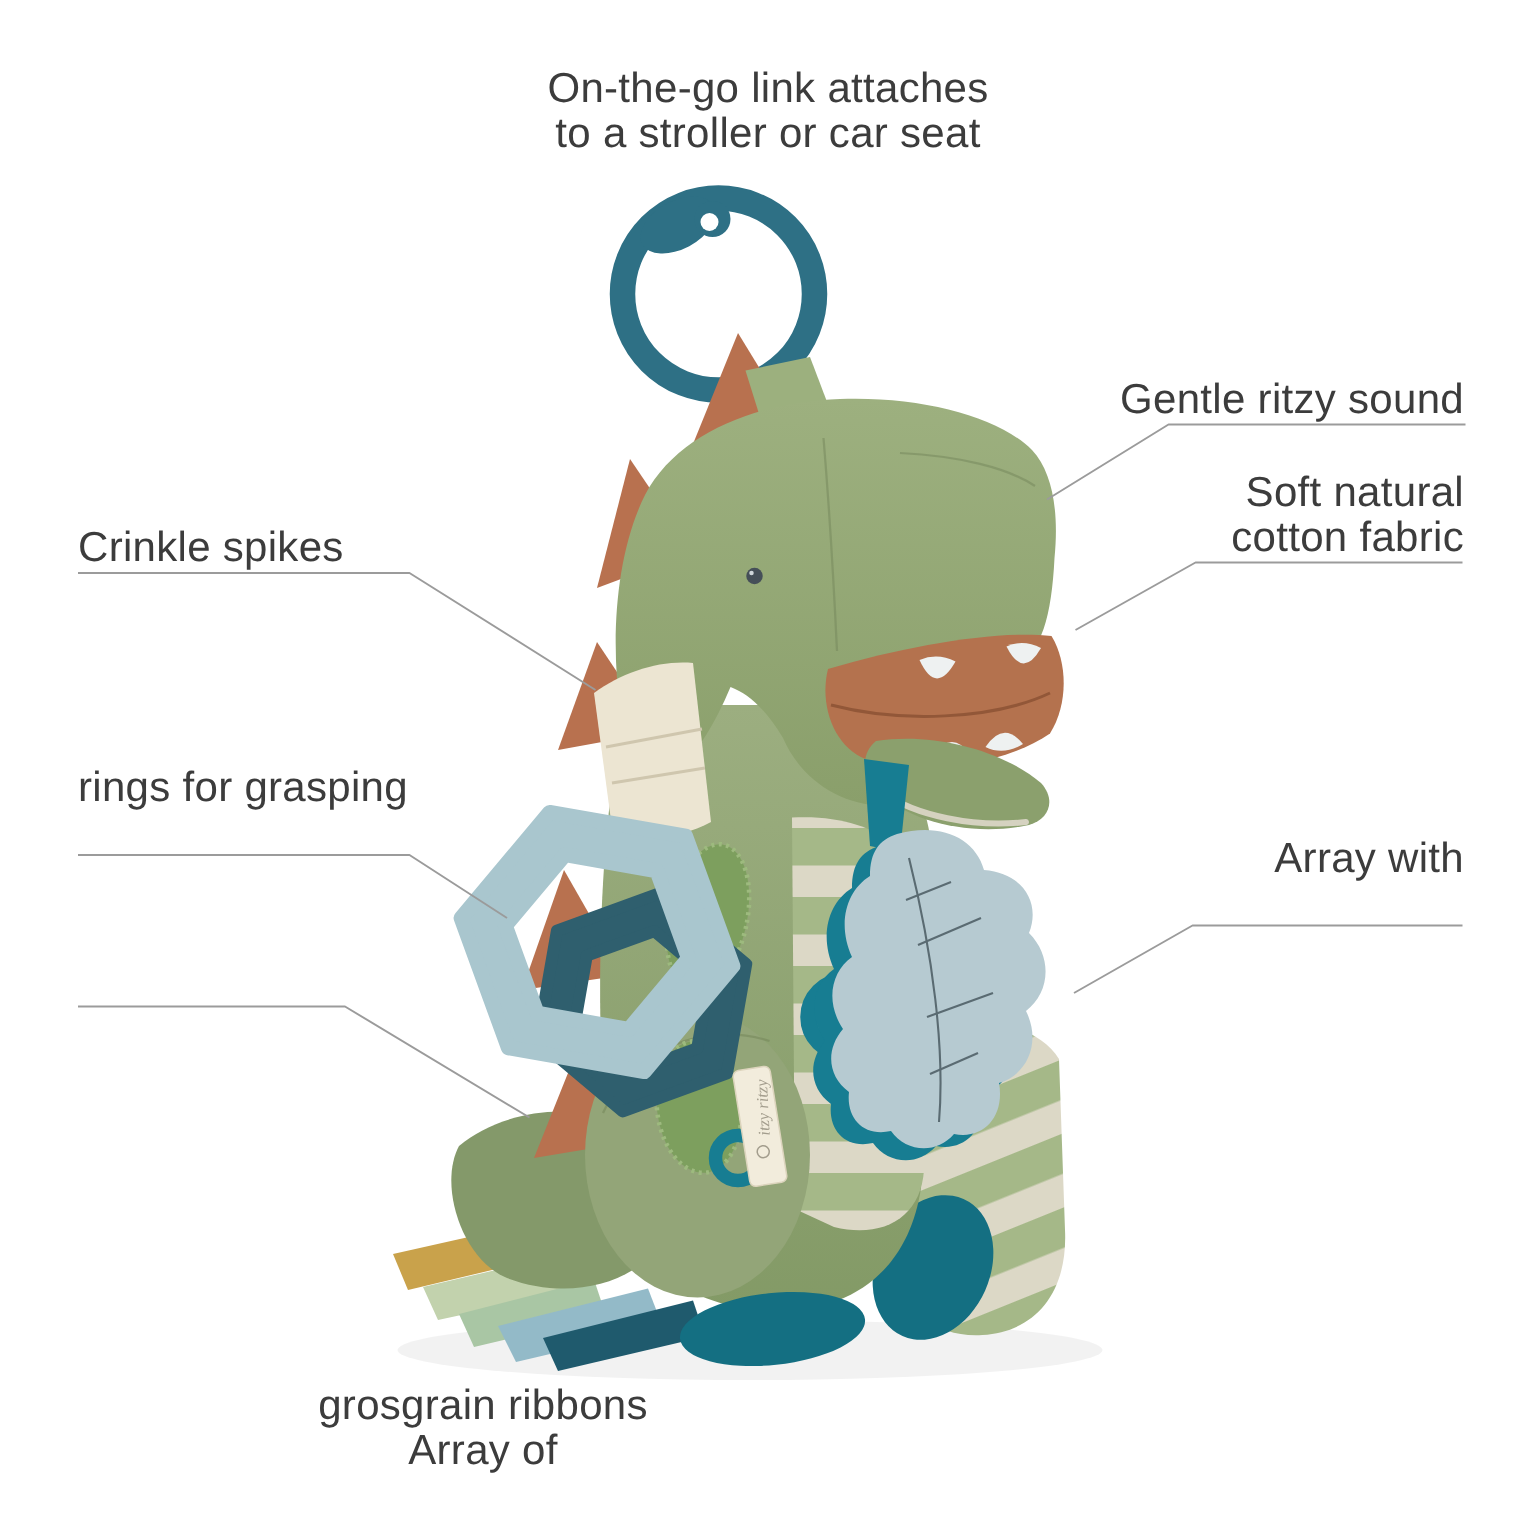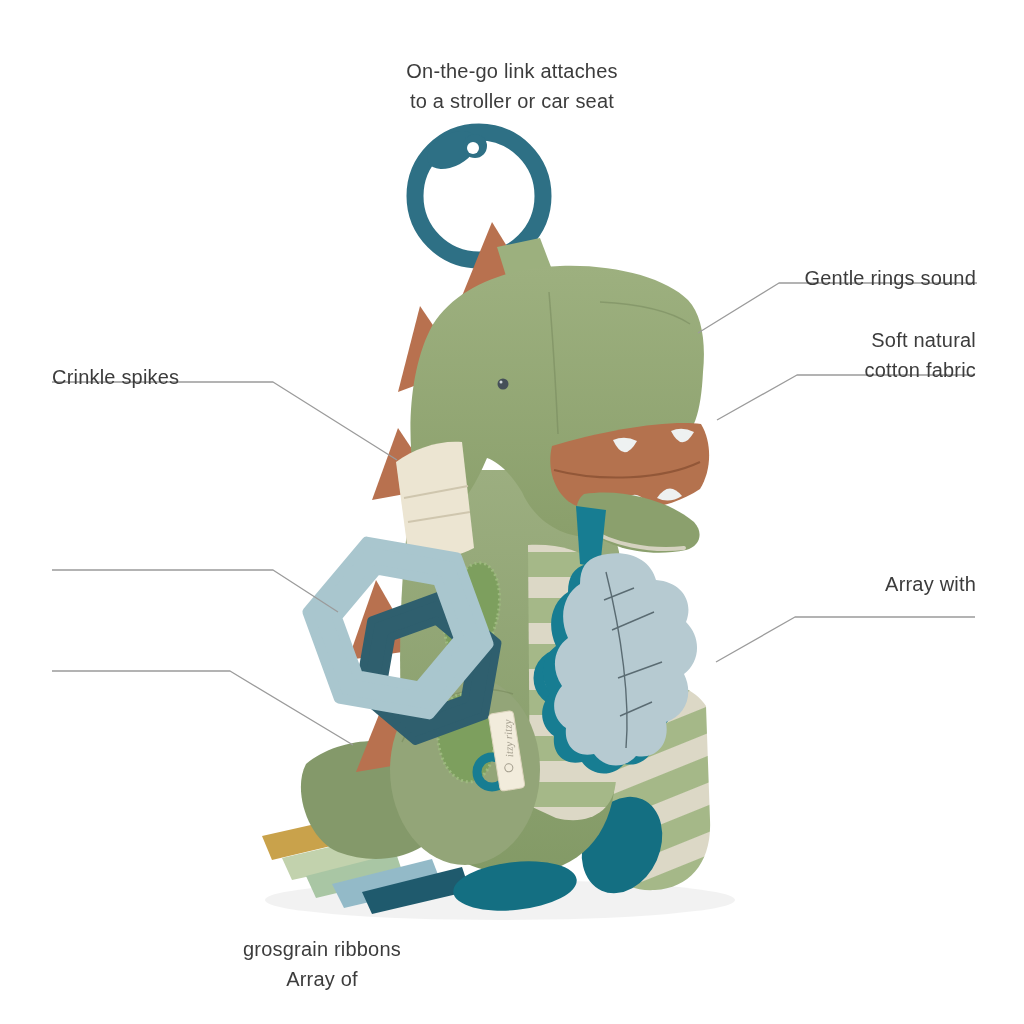--- a/index.html
+++ b/index.html
@@ -1,20 +1,20 @@
 <!DOCTYPE html>
 <html style="--background: #ffffff; --label-text: #3c3c3c; --callout-line: #9b9b9b; --ring-teal: #2e7085; --body-green: #93a578; --body-green-dark: #84996a; --loop-green: #9cb07e; --spike-rust: #b8714f; --mouth-rust: #b4724e; --mouth-crease: #925738; --teeth-white: #eef1f1; --strap-cream: #ece5d2; --hex-light-blue: #a9c6ce; --hex-dark-teal: #2f5f6e; --leaf-blue: #b6cad1; --leaf-vein: #5a6b72; --accent-teal: #177d92; --foot-teal: #146f82; --stripe-cream: #dcd8c6; --stripe-green: #a5b888; --chenille-green: #7d9f5e; --ribbon-gold: #c9a24b; --ribbon-sage: #c2d2ad; --ribbon-mint: #a9c6a4; --ribbon-blue: #93bac8; --ribbon-teal: #1f5a6d; --tag-cream: #f2ecdc; --eye-dark: #454f58;"><head>
 <meta charset="utf-8">
 <style>
   html,body{margin:0;padding:0;background:#fff;}
   .stage{position:relative;width:1024px;height:1024px;background:var(--background,#fff);overflow:hidden;
          font-family:"Liberation Sans",sans-serif;}
   .stage svg{position:absolute;left:0;top:0;}
-  .callout{position:absolute;font-size:20px;line-height:30px;color:var(--label-text,#3c3c3c);
-           letter-spacing:.2px;font-weight:400;margin-top:12px;}
+  .callout{position:absolute;font-size:28px;line-height:30px;color:var(--label-text,#3c3c3c);
+           letter-spacing:.2px;font-weight:400;}
   .callout span{display:block;}
   .align-right{text-align:right;}
   .align-center{text-align:center;}
 </style>
 </head>
 <body>
 
 <div class="stage">
 
   <svg width="1024" height="1024" viewBox="0 0 1024 1024">
@@ -146,33 +146,34 @@
       <polyline points="52,671 230,671 353,745"></polyline>
     </g>
   </svg>
 
   <div class="callout align-center" style="left:312px;top:44px;width:400px">
     <span>On-the-go link attaches</span>
     <span>to a stroller or car seat</span>
   </div>
 
   <div class="callout align-right" style="right:48px;top:251px">
-    <span>Gentle rings sound</span>
+    <span>Gentle ritzy sound</span>
   </div>
 
   <div class="callout align-right" style="right:48px;top:313px">
     <span>Soft natural</span>
     <span>cotton fabric</span>
   </div>
 
   <div class="callout" style="left:52px;top:350px">
     <span>Crinkle spikes</span>
   </div>
 
   <div class="callout" style="left:52px;top:510px">
+    <span>rings for grasping</span>
   </div>
 
   <div class="callout align-right" style="right:48px;top:557px">
     <span>Array with</span>
   </div>
 
 
   <div class="callout align-center" style="left:202px;top:922px;width:240px">
     <span>grosgrain ribbons</span>
     <span>Array of</span>

